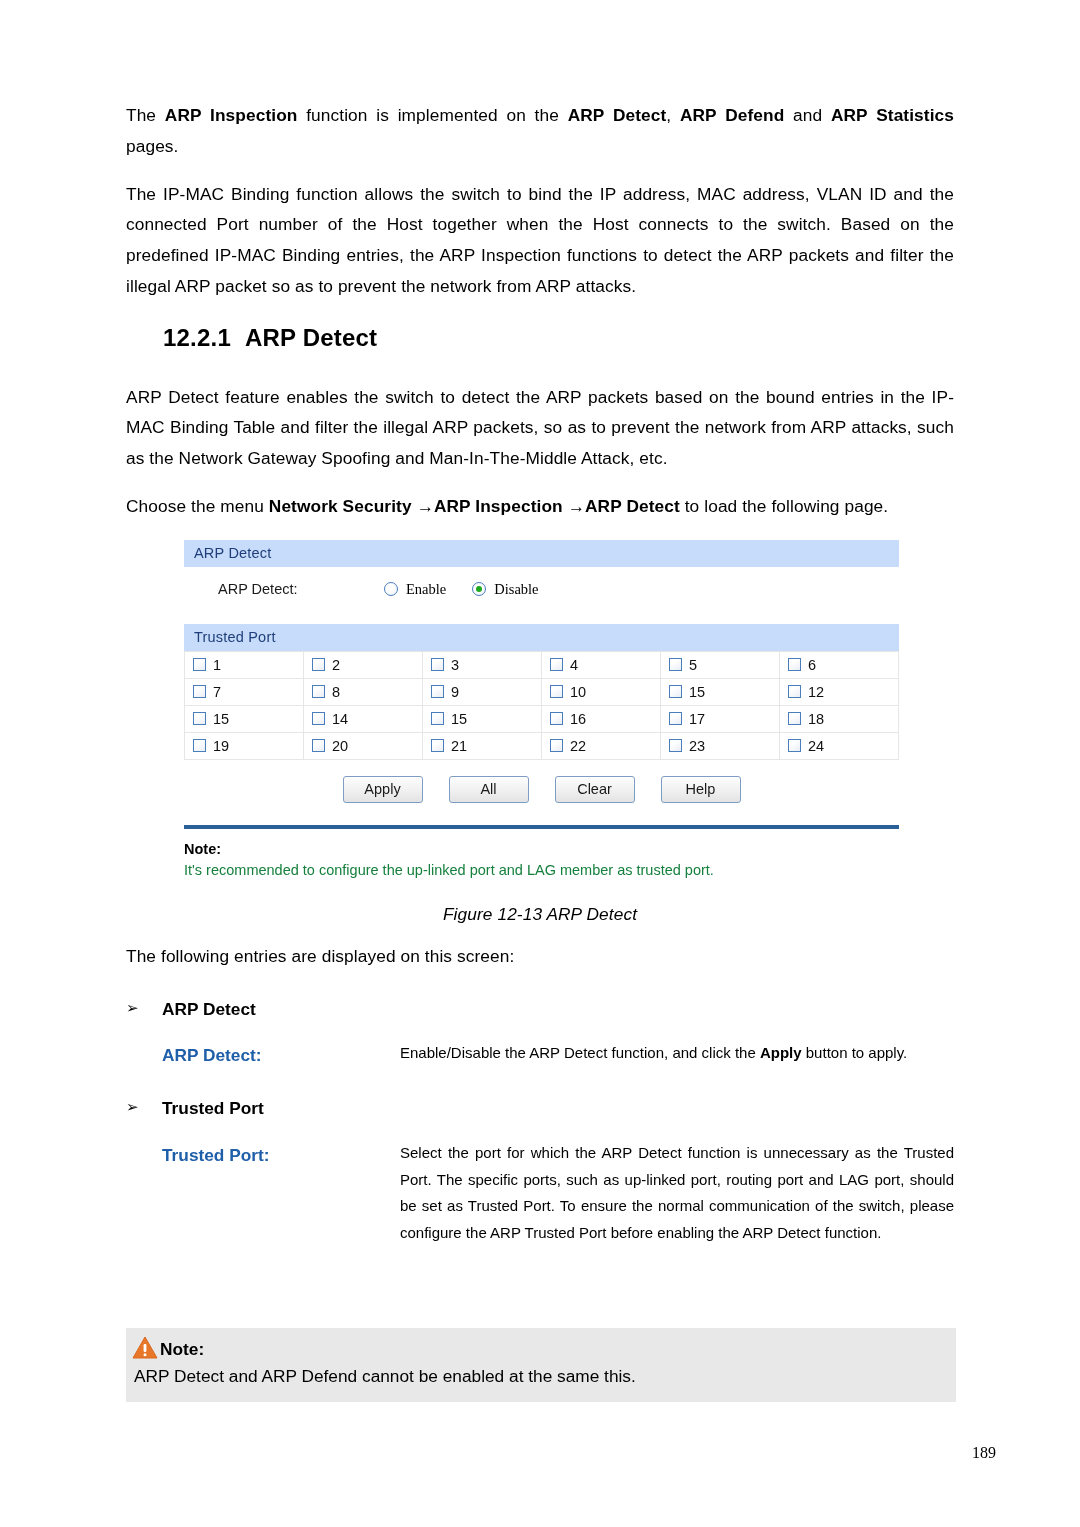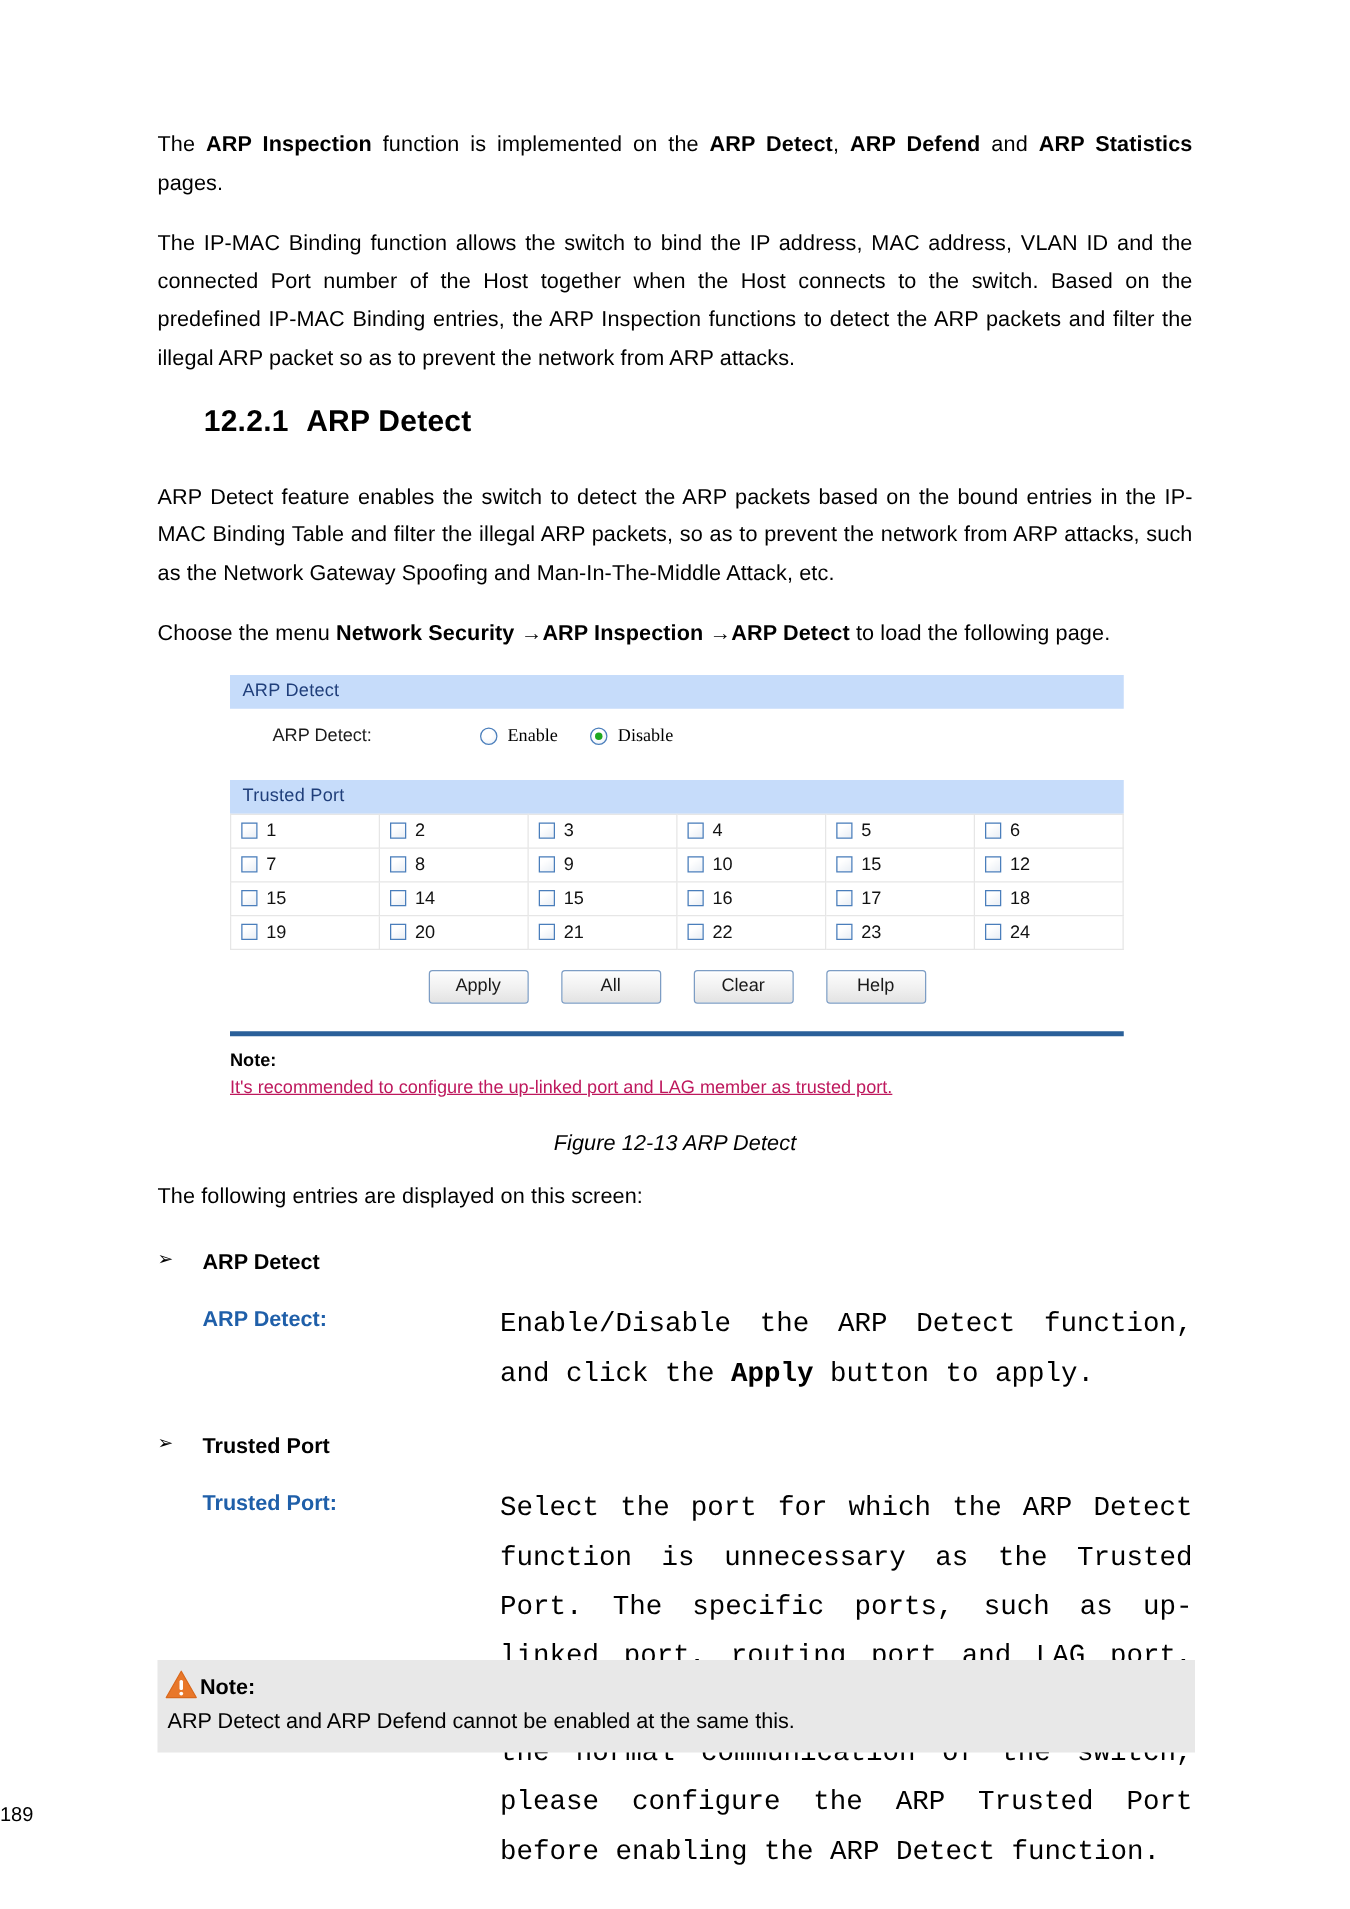--- a/index.html
+++ b/index.html
@@ -145,21 +145,21 @@
 
   .blue-rule {
     height: 4px;
     background: #2a6099;
     margin-top: 10px;
     width: 715px;
   }
 
   .note-block { margin-top: 12px; width: 715px; }
   .note-title { font-size: 14.5px; font-weight: bold; margin-bottom: 5px; }
-  .note-text { font-size: 14.5px; color: #be185d; text-decoration: underline; }
+  .note-text { font-size: 14.5px; color: #15803d; }
 
   .figure-caption {
     margin-top: 26px;
     text-align: center;
     font-size: 17.3px;
     letter-spacing: 0.1px;
     font-style: italic;
   }
 
   
@@ -190,25 +190,24 @@
   .def-term {
     flex: 0 0 238px;
     width: 238px;
     font-size: 17.3px;
     font-weight: bold;
     color: #1f5fa9;
     line-height: 1.78;
   }
   .def-desc {
     flex: 1 1 auto;
-    font-size: 22px;
+    font-size: 15px;
     line-height: 1.78;
     text-align: justify;
     text-justify: inter-word;
-    font-family: Liberation Mono, monospace;
   }
   .def-desc b { font-weight: bold; color: #000; }
 
   
   .callout {
     position: absolute;
     left: 126px;
     top: 1328px;
     width: 830px;
     background: #e8e8e8;
@@ -236,22 +235,23 @@
     font-size: 17.3px;
     line-height: 1.5;
     padding-left: 2px;
   }
 
   .page-number {
     position: absolute;
     left: 0;
     top: 1444px;
     width: 996px;
-    text-align: left;
+    text-align: right;
     font-size: 16px;
+    font-family: Liberation Serif, serif;
   }
 </style>
 </head>
 <body>
 
 <div class="page">
 
   <div class="content">
 
     <p class="para"><span>The </span><b>ARP Inspection</b><span> function is implemented on the </span><b>ARP Detect</b><span>, </span><b>ARP Defend</b><span> and </span><b>ARP Statistics</b><span> pages.</span></p>

